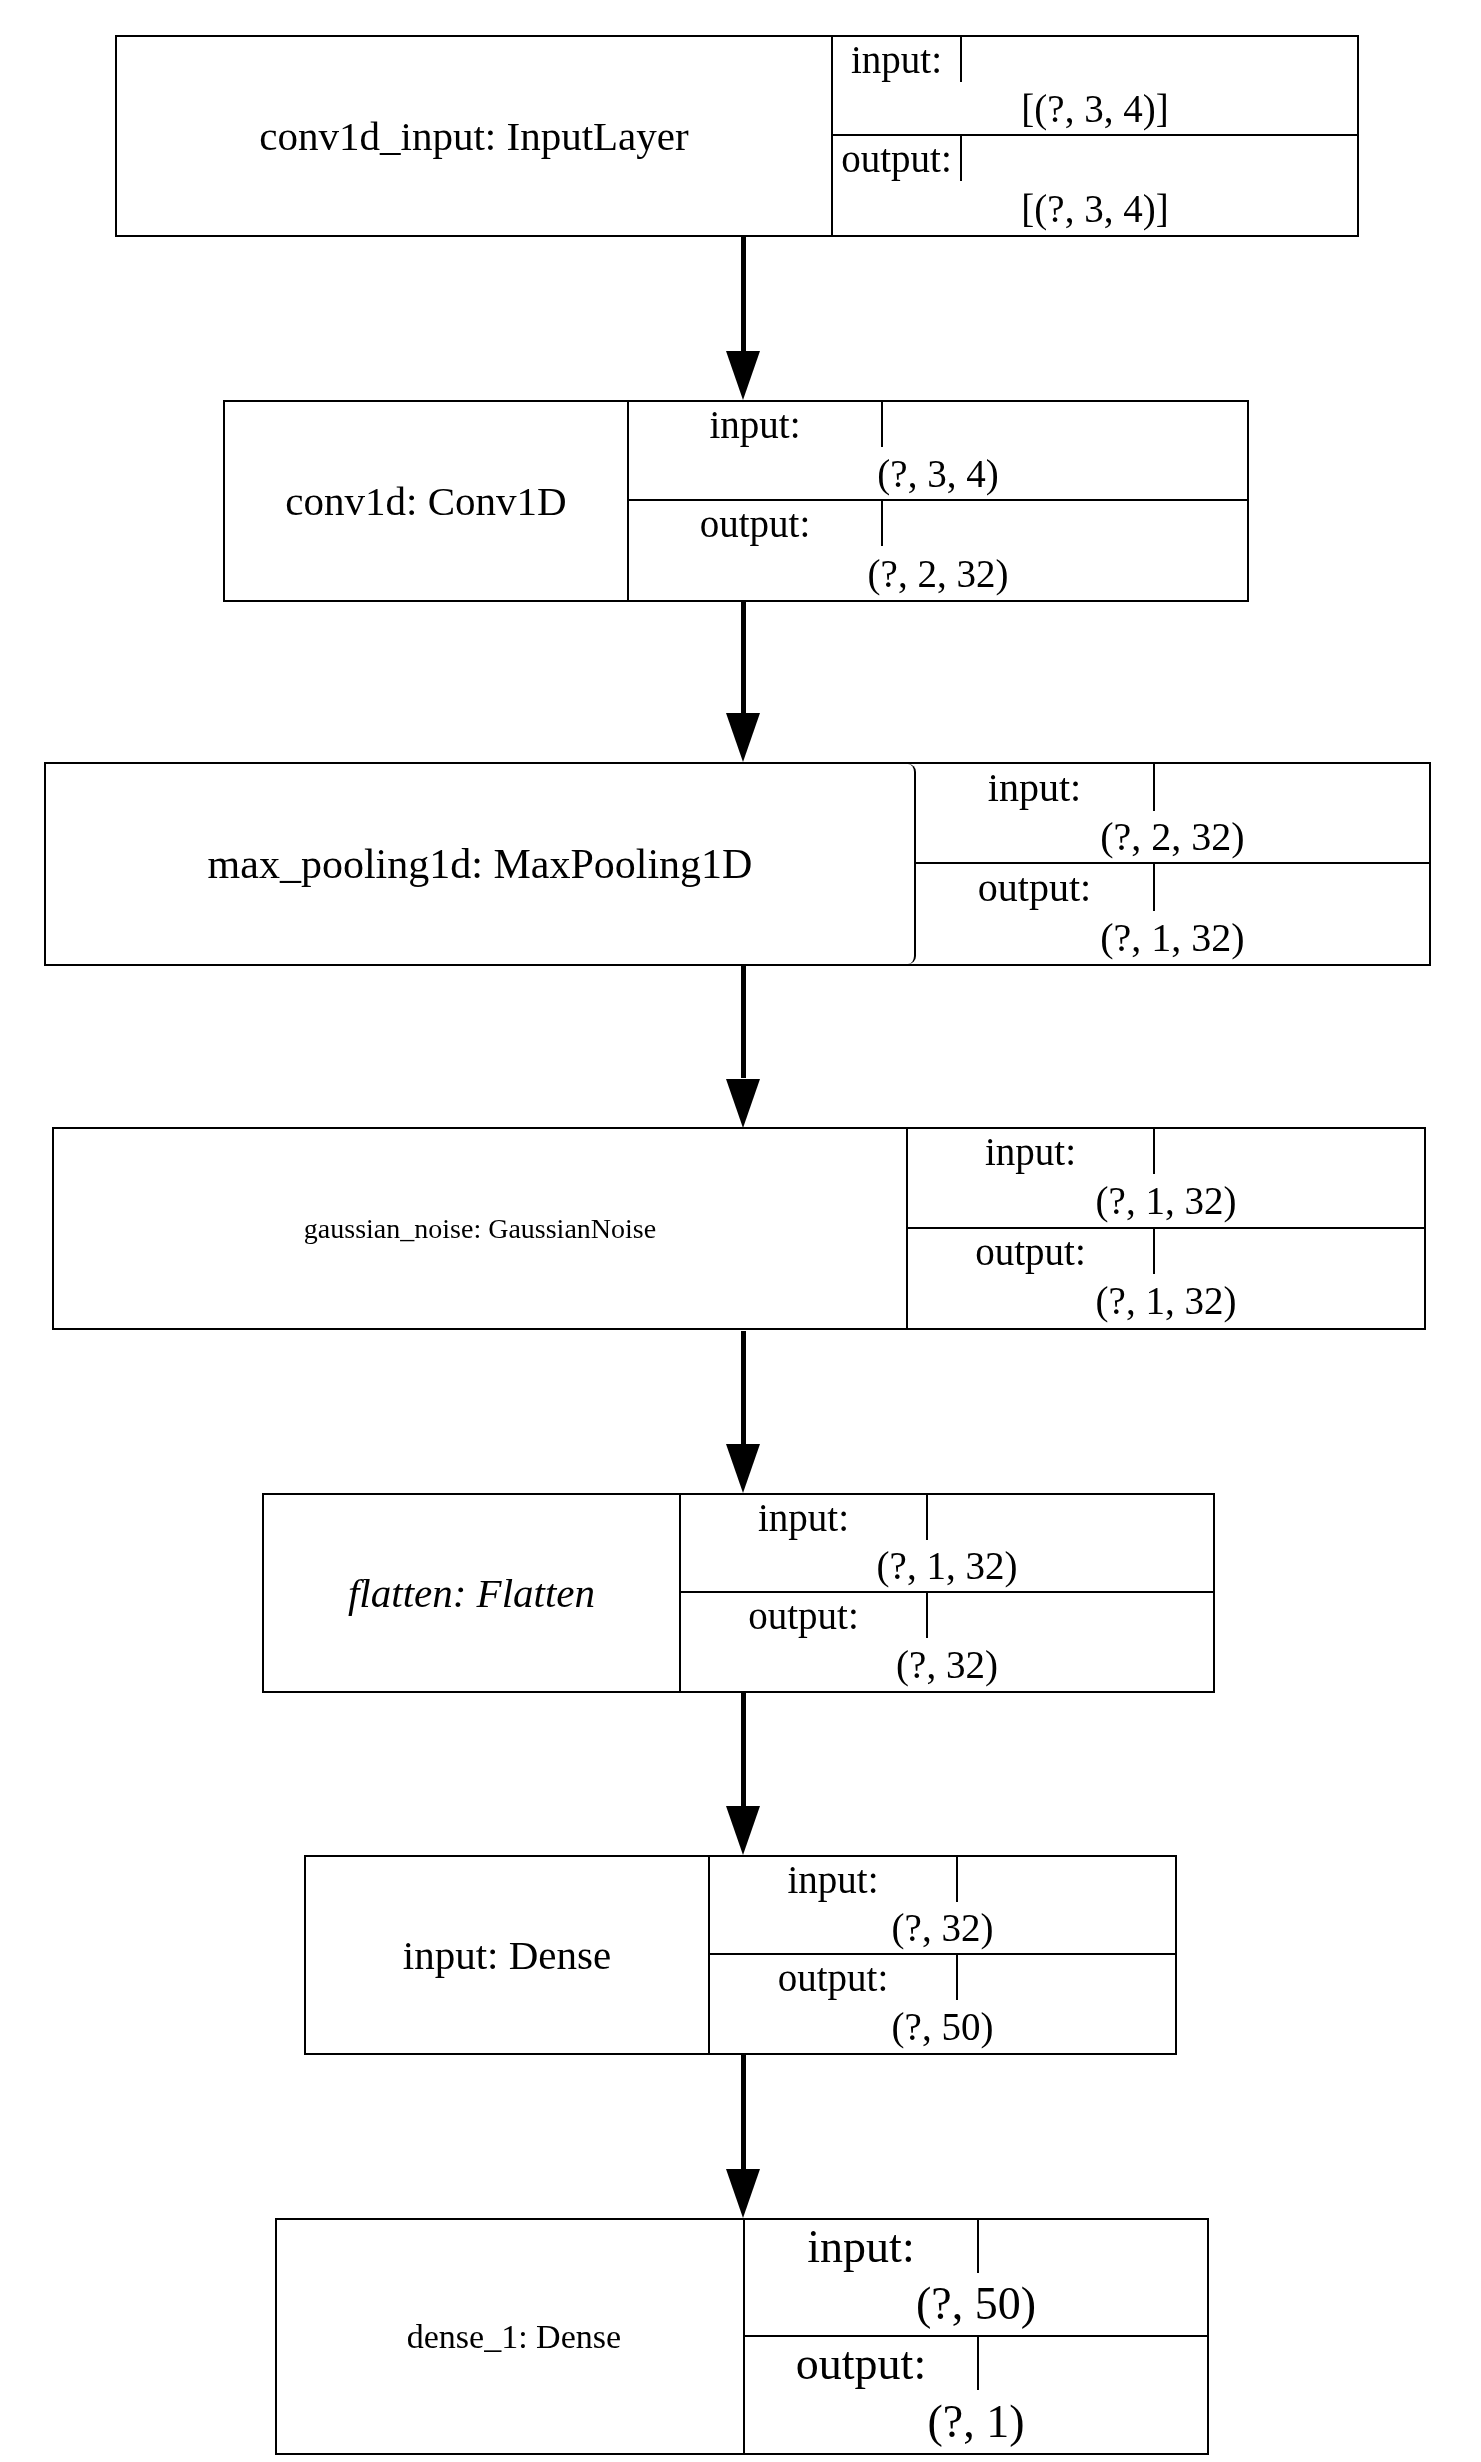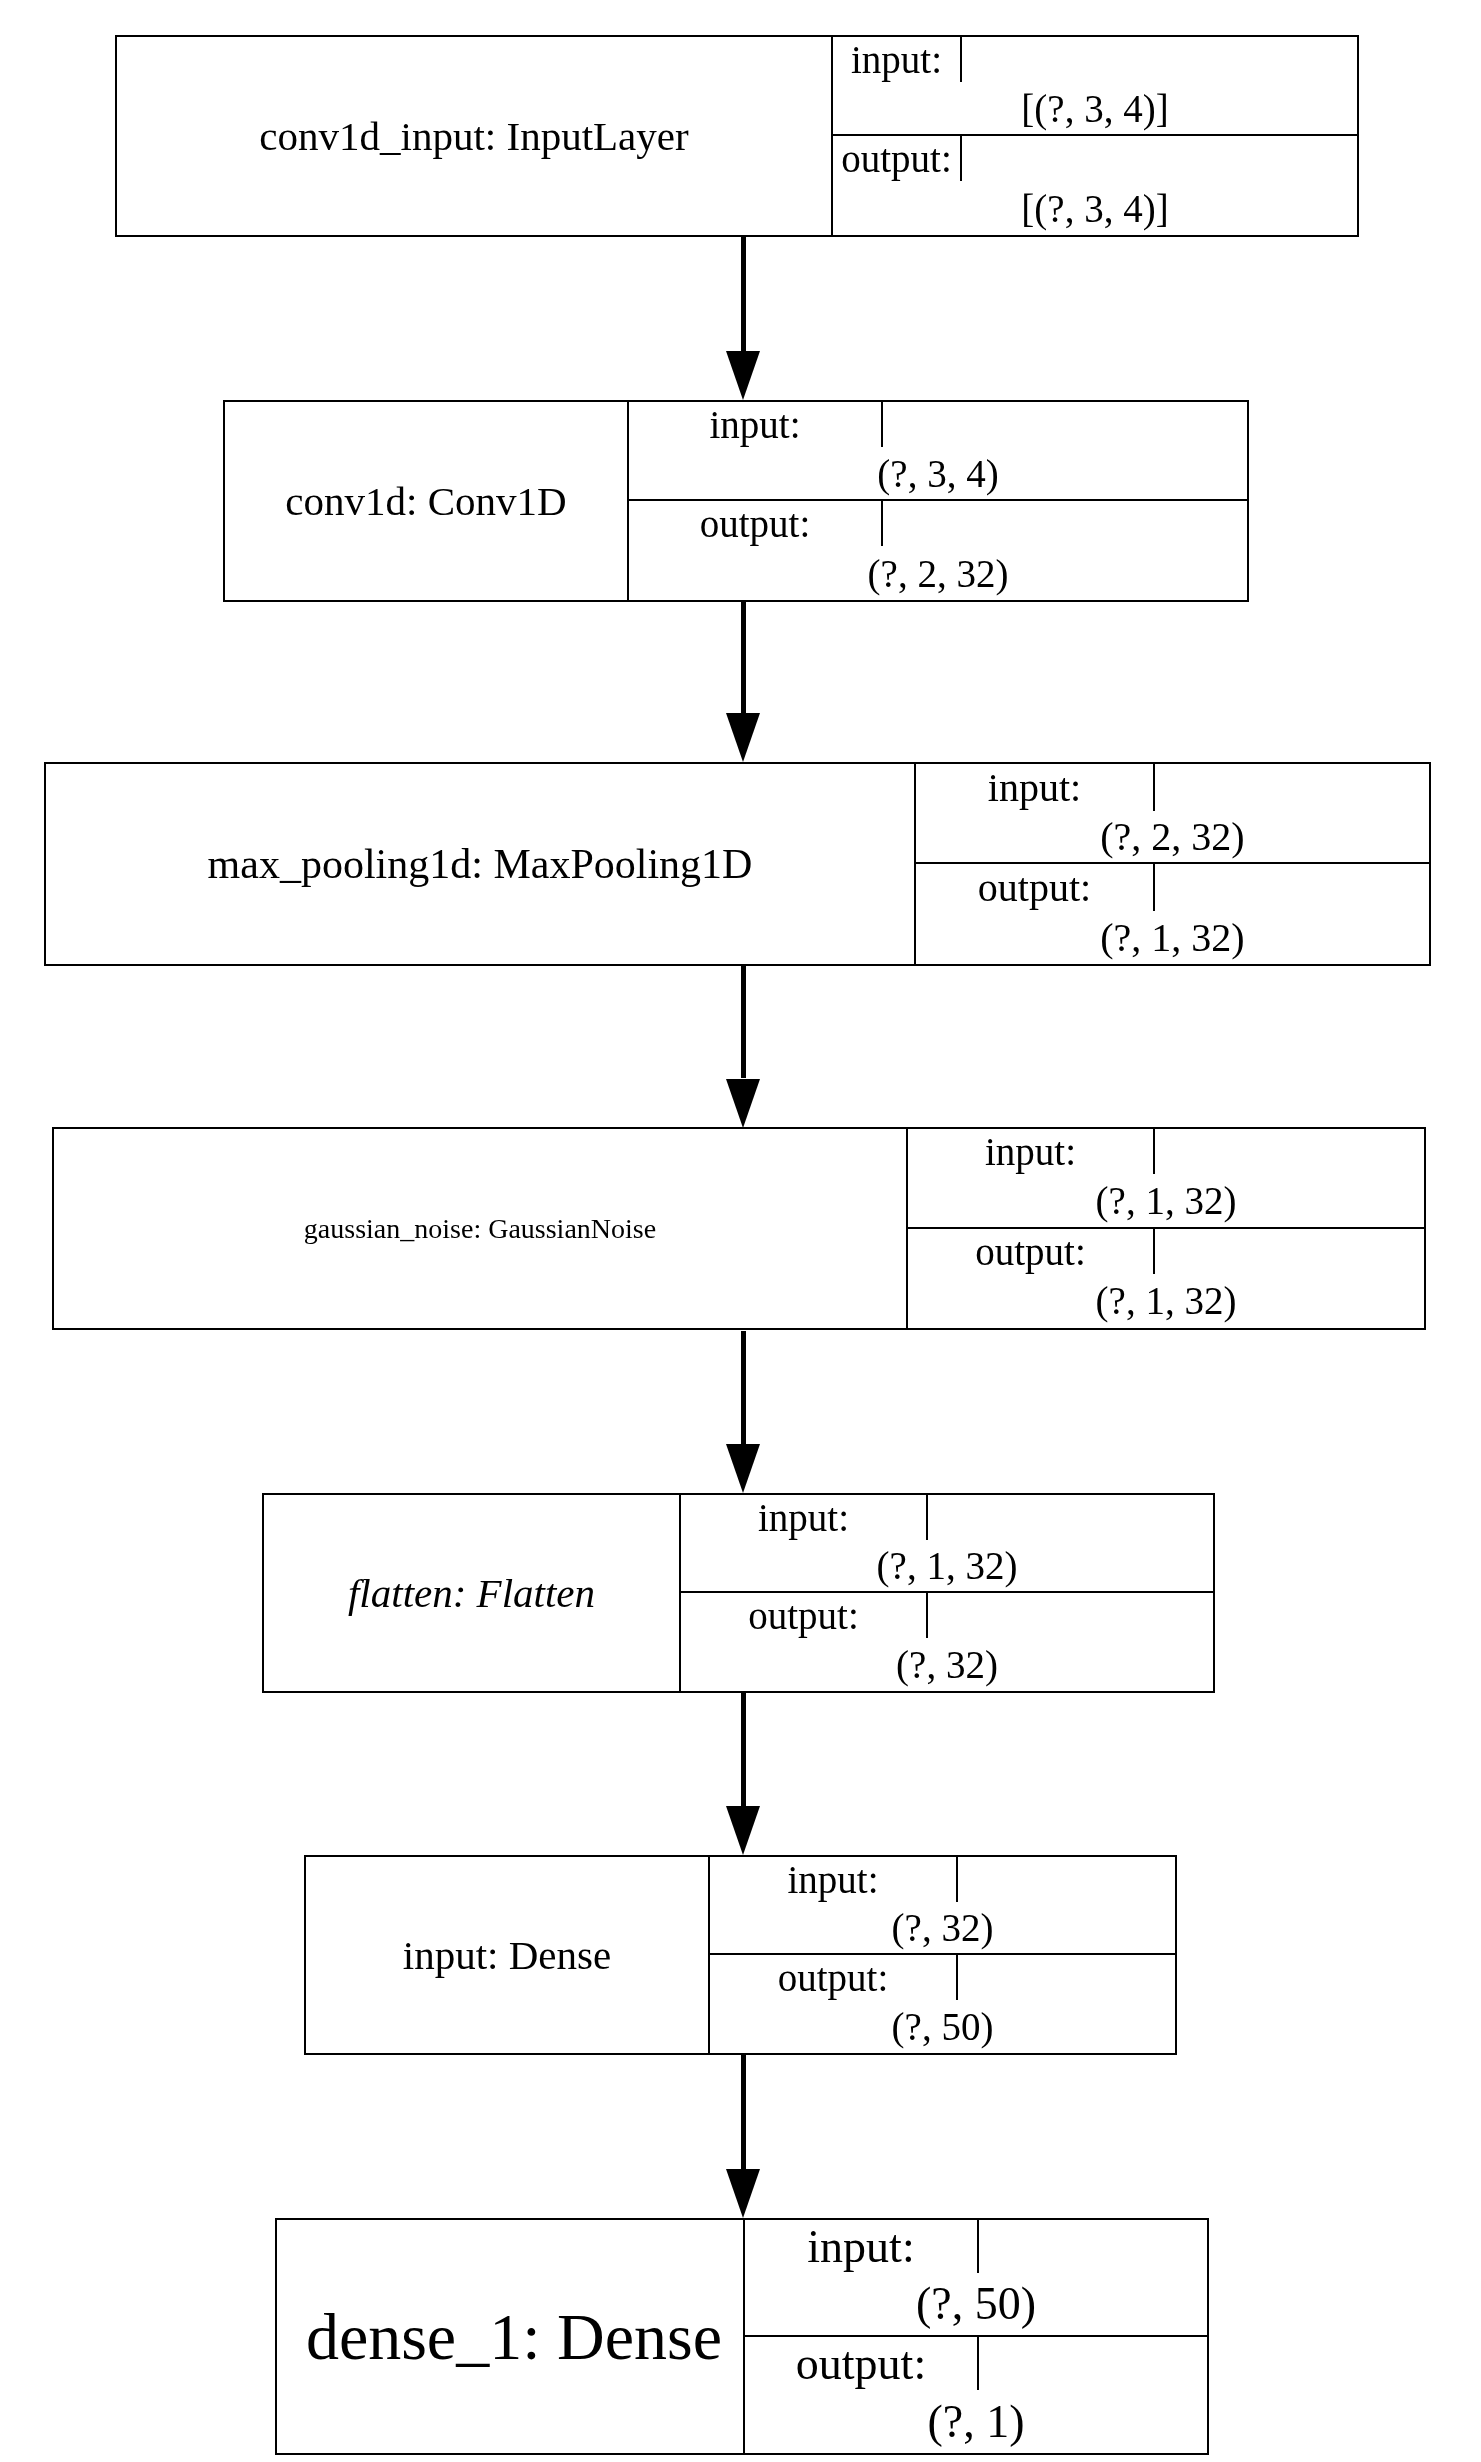--- a/index.html
+++ b/index.html
@@ -132,21 +132,21 @@
           <div class="io-label" style="width: 254px; font-size: 39px;">input:</div>
           <div class="io-value" style="font-size: 39px;">(?, 3, 4)</div>
         </div>
         <div class="io-row bottom">
           <div class="io-label" style="width: 254px; font-size: 39px;">output:</div>
           <div class="io-value" style="font-size: 39px;">(?, 2, 32)</div>
         </div>
       </div>
     </div>
     <div class="node" style="left: 44px; top: 762px; width: 1387px; height: 204px;">
-      <div class="node-name" style="width: 870px; font-size: 42px;">max_pooling1d: MaxPooling1D</div>
+      <div class="node-name" style="width: 870px; font-size: 42px; border-radius: 8px;">max_pooling1d: MaxPooling1D</div>
       <div class="io-block">
         <div class="io-row top">
           <div class="io-label" style="width: 239px; font-size: 40px;">input:</div>
           <div class="io-value" style="font-size: 40px;">(?, 2, 32)</div>
         </div>
         <div class="io-row bottom">
           <div class="io-label" style="width: 239px; font-size: 40px;">output:</div>
           <div class="io-value" style="font-size: 40px;">(?, 1, 32)</div>
         </div>
       </div>
@@ -184,21 +184,21 @@
           <div class="io-label" style="width: 248px; font-size: 39px;">input:</div>
           <div class="io-value" style="font-size: 39px;">(?, 32)</div>
         </div>
         <div class="io-row bottom">
           <div class="io-label" style="width: 248px; font-size: 39px;">output:</div>
           <div class="io-value" style="font-size: 39px;">(?, 50)</div>
         </div>
       </div>
     </div>
     <div class="node" style="left: 275px; top: 2218px; width: 934px; height: 237px;">
-      <div class="node-name" style="width: 468px; font-size: 66px; padding-left: 14px;">dense_1: Dense</div>
+      <div class="node-name" style="width: 468px; font-size: 34px; padding-left: 14px;">dense_1: Dense</div>
       <div class="io-block">
         <div class="io-row top">
           <div class="io-label" style="width: 234px; font-size: 46px;">input:</div>
           <div class="io-value" style="font-size: 46px;">(?, 50)</div>
         </div>
         <div class="io-row bottom">
           <div class="io-label" style="width: 234px; font-size: 46px;">output:</div>
           <div class="io-value" style="font-size: 46px;">(?, 1)</div>
         </div>
       </div>

